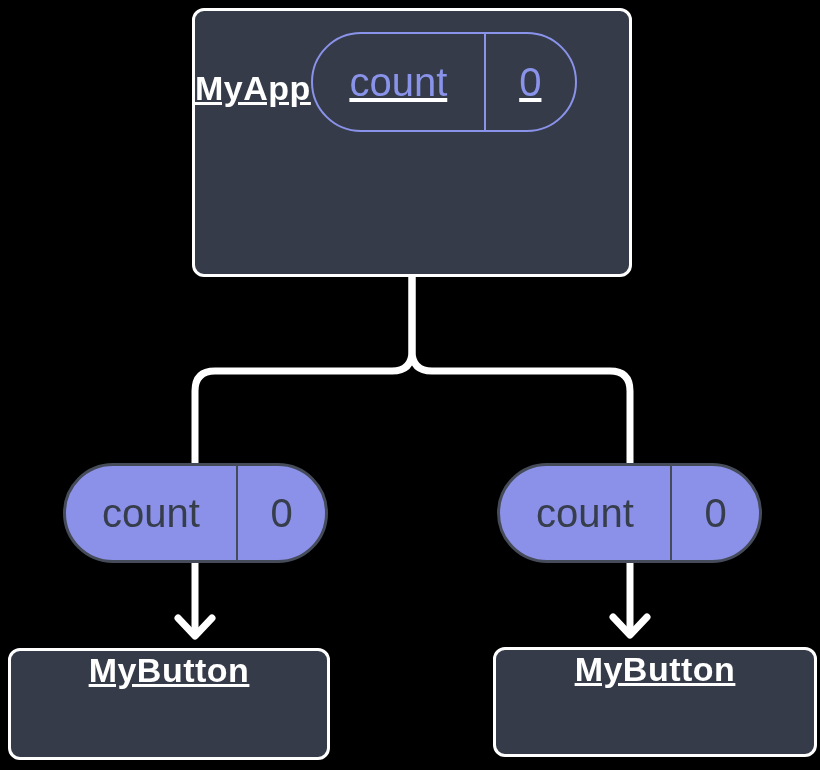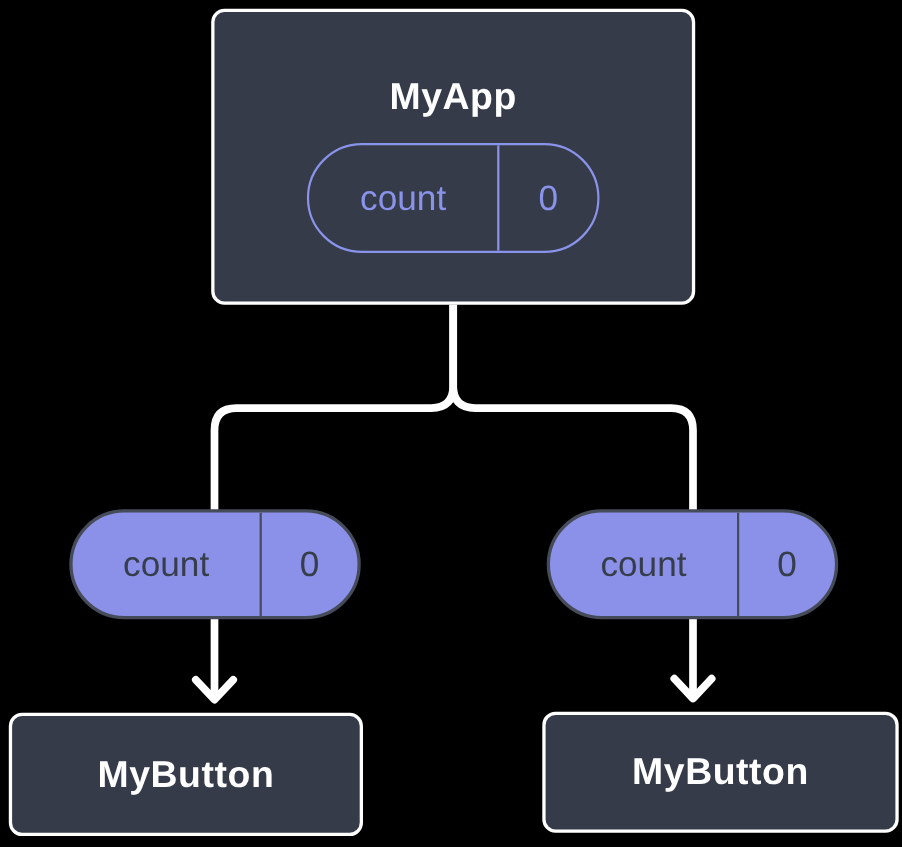--- a/index.html
+++ b/index.html
@@ -32,23 +32,23 @@
     stroke-width:7;
   }
   .rounded{stroke-linecap:round;stroke-linejoin:round;}
   .component-box{
     position:absolute;
     z-index:2;
     background:var(--component-fill);
     border:3.5px solid var(--component-border);
     border-radius:12px;
     display:flex;
-    flex-direction:column;
-    align-items:center;
+    align-items:flex-start;
     color:var(--component-text);
+    text-decoration:underline;
   }
   .myapp{
     left:192px;top:8px;width:440px;height:269px;
   }
   .myapp .component-title{
     margin-top:56px;
     line-height:42px;
   }
   .component-title{
     font-size:34px;
@@ -58,21 +58,21 @@
   .mybutton{
     justify-content:center;
   }
   .mybutton-left{left:8px;top:648px;width:322px;height:112px;}
   .mybutton-right{left:493px;top:647px;width:324px;height:110px;}
   .pill{
     display:flex;
     align-items:stretch;
     border-radius:999px;
     overflow:hidden;
-    font-size:32px;
+    font-size:40px;
     z-index:2;
   }
   .pill .pill-name{
     width:172px;
     display:flex;align-items:center;justify-content:center;
   }
   .pill .pill-value{
     flex:1;
     display:flex;align-items:center;justify-content:center;
   }

